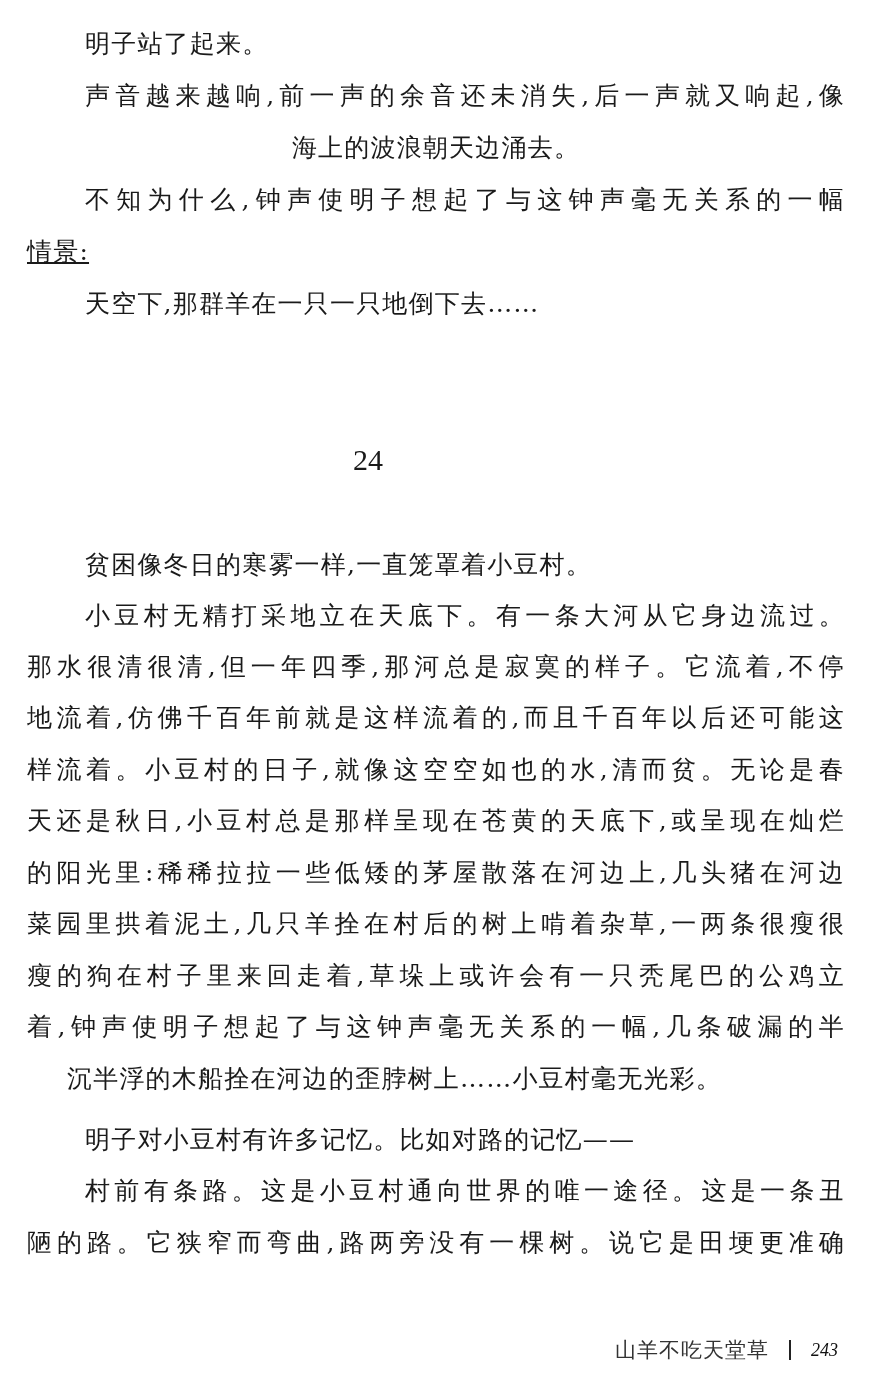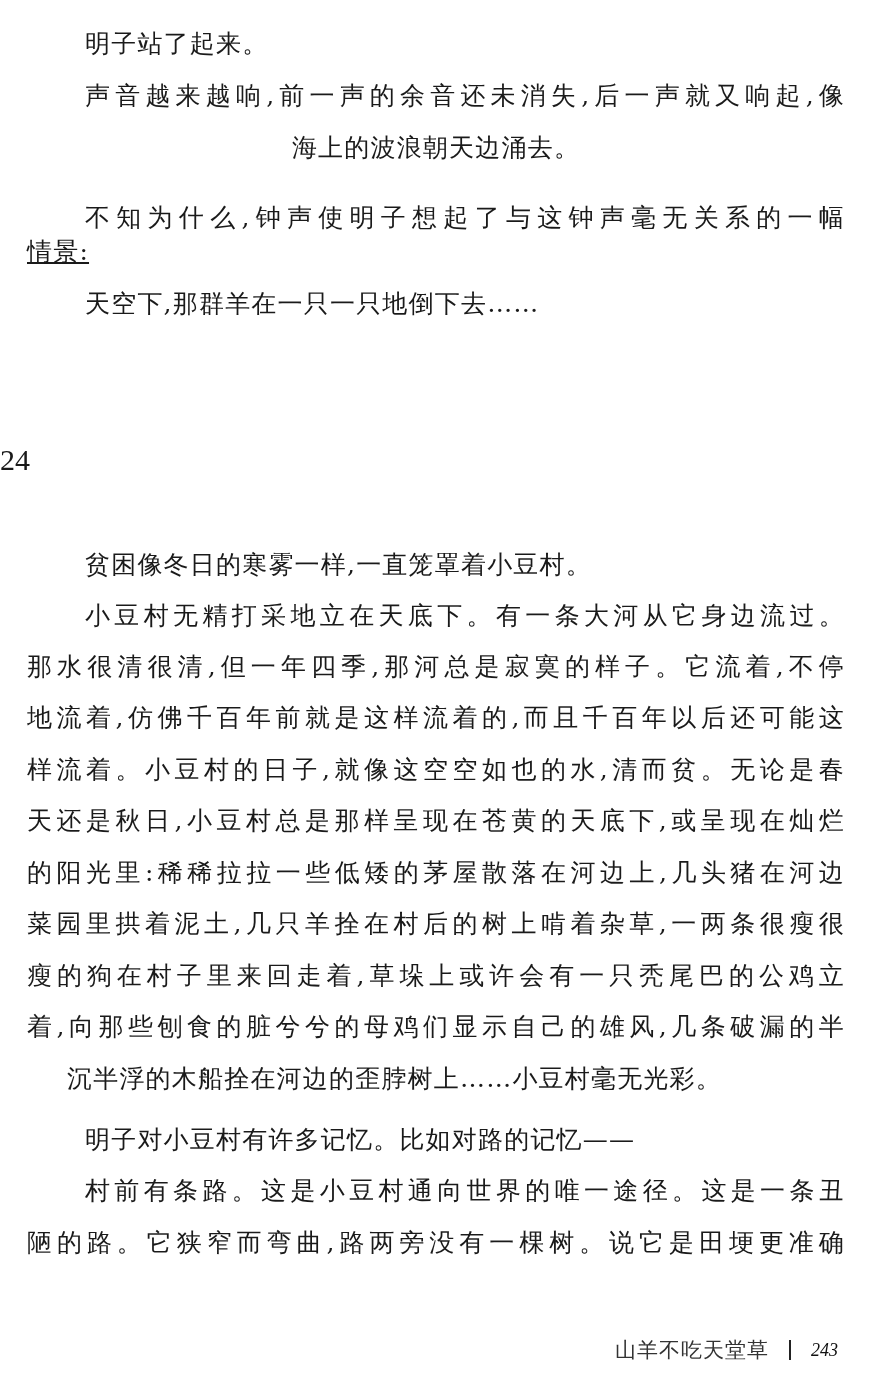--- a/index.html
+++ b/index.html
@@ -10,21 +10,21 @@
   }
   .page { position: absolute; left: 0; top: 0; width: 872px; height: 1391px; }
   .line {
     position: absolute; left: 27px; width: 818px;
     font-size: 25px; line-height: 36px; height: 36px;
     white-space: nowrap; letter-spacing: 1.2px;
   }
   .line.indent { left: 85px; width: 760px; }
   .line.justify { text-align: justify; text-align-last: justify; }
   .chapter-num {
-    position: absolute; top: 442px; left: 0; width: 736px; text-align: left;
+    position: absolute; top: 442px; left: 0; width: 736px; text-align: center;
     font-family: "Liberation Serif", serif; font-size: 30px; line-height: 36px;
   }
   .footer {
     position: absolute; top: 1332px; right: 34px; height: 36px;
     display: flex; align-items: center; gap: 14px;
   }
   .footer .book-title {
     font-family: "DejaVu Sans", "Liberation Sans", sans-serif;
     font-size: 21px; color: #333; letter-spacing: 1px;
   }
@@ -35,38 +35,38 @@
   }
 </style>
 </head>
 <body>
 
 <div class="page">
   <div id="top-section">
       <div class="line indent" style="top: 26px;">明子站了起来。</div>
       <div class="line indent justify" style="top: 78px;">声音越来越响,前一声的余音还未消失,后一声就又响起,像</div>
       <div class="line" style="top: 130px; text-align: center;">海上的波浪朝天边涌去。</div>
-      <div class="line indent justify" style="top: 182px; margin-top: 18px;">不知为什么,钟声使明子想起了与这钟声毫无关系的一幅</div>
+      <div class="line indent justify" style="top: 182px;">不知为什么,钟声使明子想起了与这钟声毫无关系的一幅</div>
       <div class="line" style="top: 234px; text-decoration: underline;">情景:</div>
       <div class="line indent" style="top: 286px;">天空下,那群羊在一只一只地倒下去……</div>
     </div>
 
   <div class="chapter-num">24</div>
 
   <div id="body-section">
       <div class="line indent" style="top: 547px;">贫困像冬日的寒雾一样,一直笼罩着小豆村。</div>
       <div class="line indent justify" style="top: 598px;">小豆村无精打采地立在天底下。有一条大河从它身边流过。</div>
       <div class="line justify" style="top: 649px;">那水很清很清,但一年四季,那河总是寂寞的样子。它流着,不停</div>
       <div class="line justify" style="top: 700px;">地流着,仿佛千百年前就是这样流着的,而且千百年以后还可能这</div>
       <div class="line justify" style="top: 752px;">样流着。小豆村的日子,就像这空空如也的水,清而贫。无论是春</div>
       <div class="line justify" style="top: 803px;">天还是秋日,小豆村总是那样呈现在苍黄的天底下,或呈现在灿烂</div>
       <div class="line justify" style="top: 855px;">的阳光里:稀稀拉拉一些低矮的茅屋散落在河边上,几头猪在河边</div>
       <div class="line justify" style="top: 906px;">菜园里拱着泥土,几只羊拴在村后的树上啃着杂草,一两条很瘦很</div>
       <div class="line justify" style="top: 958px;">瘦的狗在村子里来回走着,草垛上或许会有一只秃尾巴的公鸡立</div>
-      <div class="line justify" style="top: 1009px;">着,向那些刨食的脏兮兮的母鸡们显示自己的雄风,几条破漏的半</div>
+      <div class="line justify" style="top: 1009px;">着,钟声使明子想起了与这钟声毫无关系的一幅,几条破漏的半</div>
       <div class="line" style="top: 1061px; margin-left: 40px;">沉半浮的木船拴在河边的歪脖树上……小豆村毫无光彩。</div>
       <div class="line indent" style="top: 1122px;">明子对小豆村有许多记忆。比如对路的记忆——</div>
       <div class="line indent justify" style="top: 1173px;">村前有条路。这是小豆村通向世界的唯一途径。这是一条丑</div>
       <div class="line justify" style="top: 1225px;">陋的路。它狭窄而弯曲,路两旁没有一棵树。说它是田埂更准确</div>
     </div>
 
   <div class="footer">
     <span class="book-title">山羊不吃天堂草</span>
     <span class="sep"></span>
     <span class="page-num">243</span>

